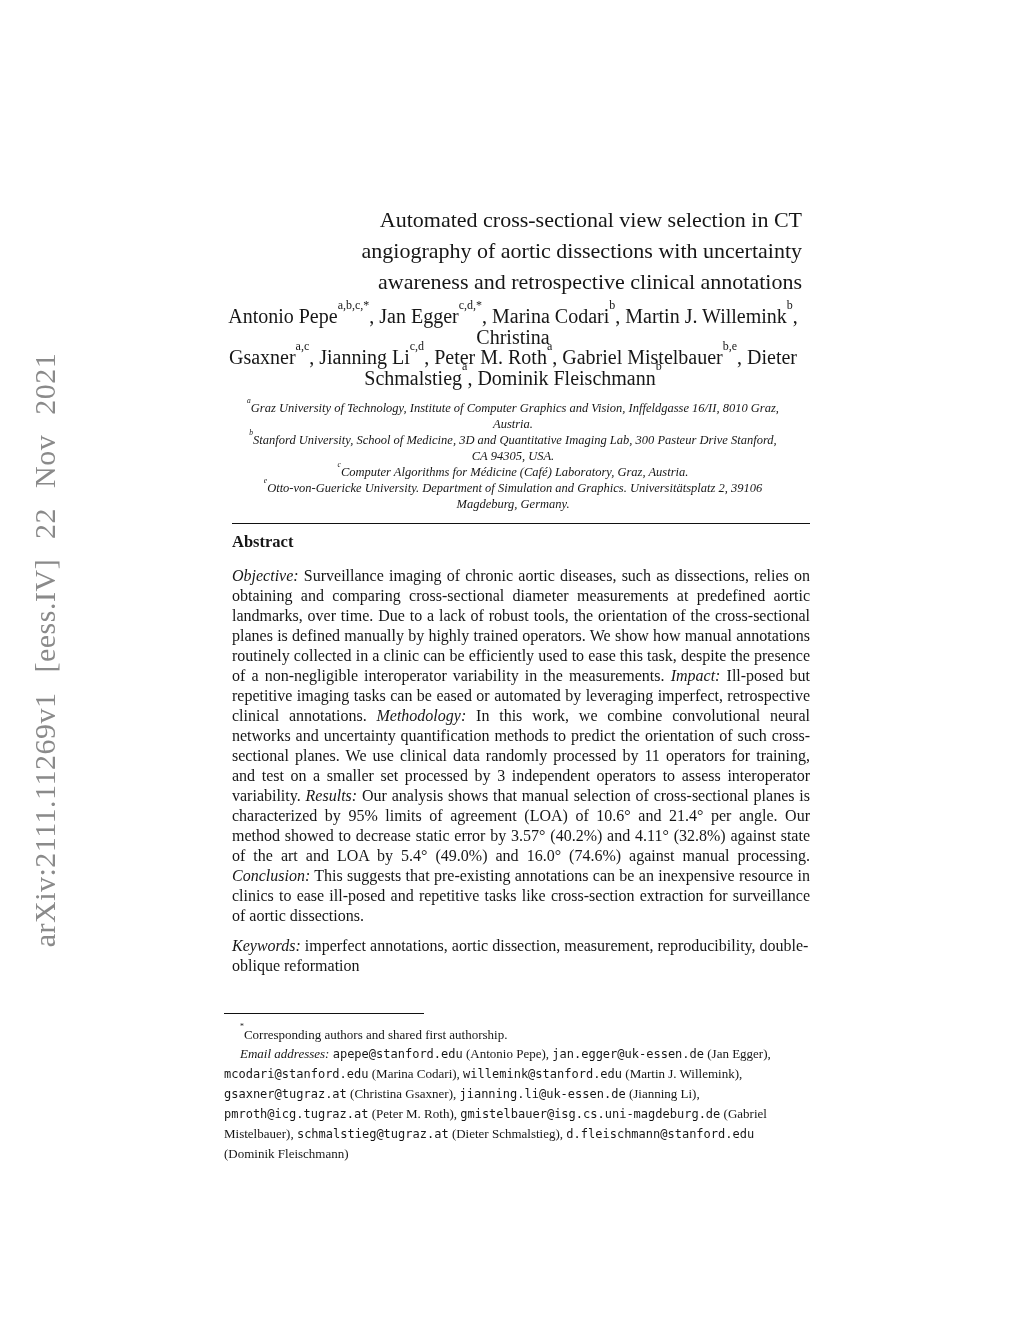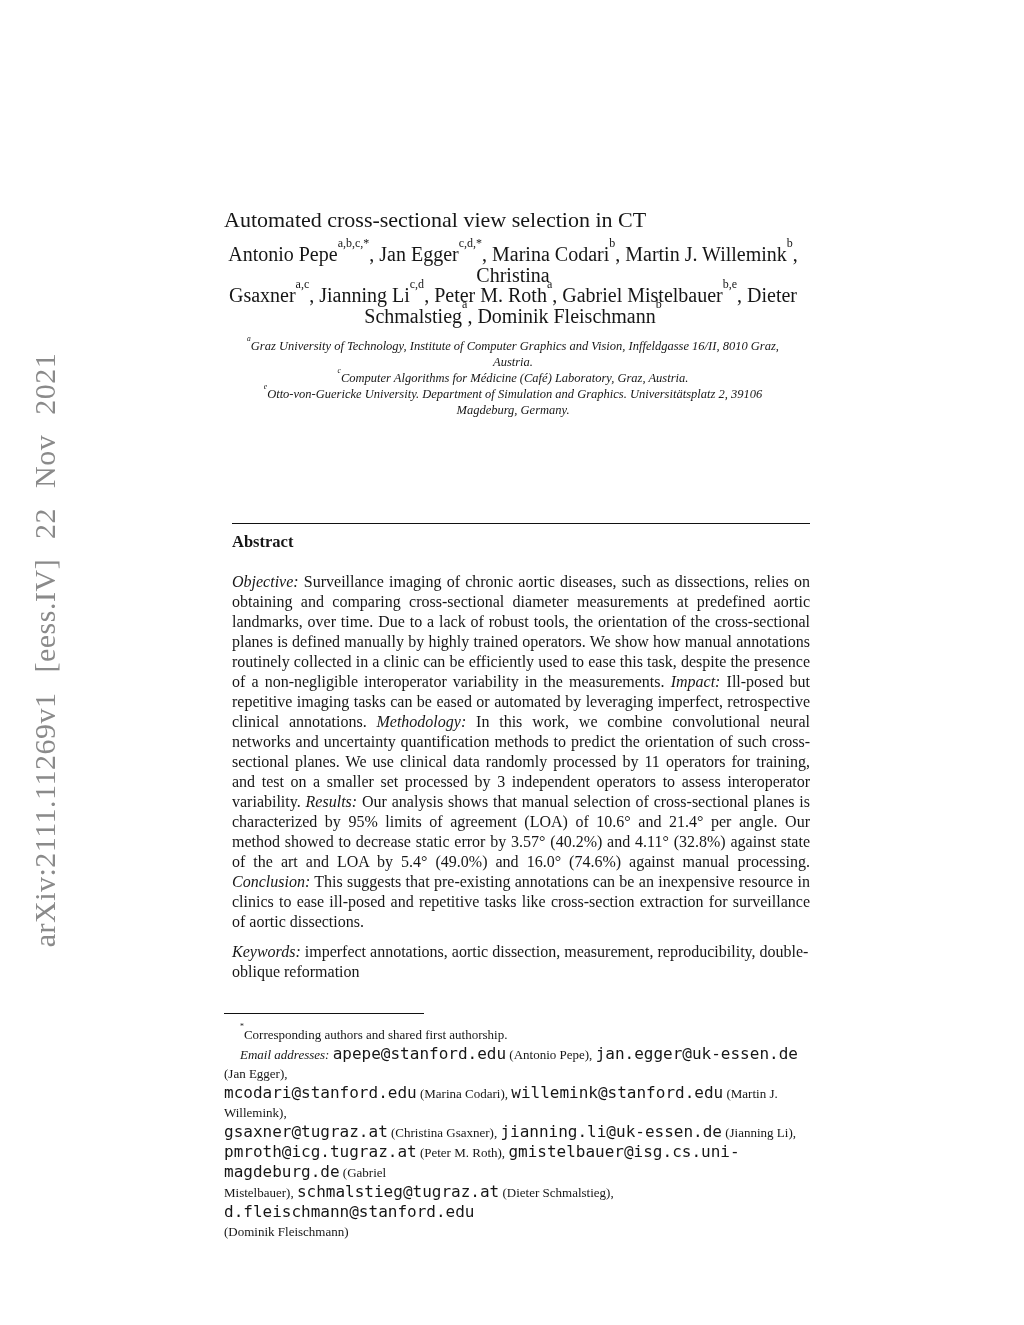--- a/index.html
+++ b/index.html
@@ -11,58 +11,61 @@
   }
   .arxiv-watermark {
     position:absolute; left:45px; top:650px;
     transform:translate(-50%,-50%) rotate(-90deg);
     white-space:nowrap; font-size:30px; letter-spacing:0.5px; word-spacing:12px;
     color:#8a8a8a;
   }
   .content { position:absolute; left:224px; top:0; width:578px; }
 
   .head { position:absolute; top:0; left:0; width:100%; }
-  .title { margin-top:204px; font-size:22px; line-height:31px; font-weight:normal; text-align:left; }
+  .title { margin-top:204px; font-size:22px; line-height:31px; font-weight:normal; text-align:right; }
   .title .tline { display:block; }
   .authors { margin-top:9px; font-size:20px; line-height:20.5px; text-align:center; }
   .affils { margin-top:12px; font-size:12.5px; line-height:16px; text-align:center; font-style:italic; }
 
   sup { font-size:60%; line-height:0; position:relative; top:-0.55em; }
 
   .abstract-sec { position:absolute; top:523px; left:8px; width:100%; }
   .rule { border:none; border-top:1.8px solid #111; width:100%; }
   .abstract-head { margin-top:8px; font-size:16.5px; font-weight:bold; }
-  .abs { margin-top:20px; font-size:16px; line-height:20px; text-align:justify; }
+  .abs { margin-top:14px; font-size:16px; line-height:20px; text-align:justify; }
   .kw  { margin-top:10px; font-size:16px; line-height:20px; text-align:left; }
   .it { font-style:italic;text-align:right; }
-  .mono { font-family:"DejaVu Sans Mono", monospace; font-size:16px; }
+  .mono { font-family:"DejaVu Sans Mono", monospace; font-size:12px; }
 
   .footnote { position:absolute; top:1013px; left:0; width:100%; font-size:13px; line-height:19px; }
   .fnrule { width:200px; border:none; border-top:1.5px solid #111; }
   .footnote p { text-indent:16px; text-align:left; }
   .fn-corr { margin-top:11px; }
 </style>
 </head>
 <body>
 
 <div class="page">
 
   <div class="arxiv-watermark">arXiv:2111.11269v1 [eess.IV] 22 Nov 2021</div>
 
   <div class="content">
 
     <div class="head">
       <h1 class="title">
         <span class="tline">Automated cross-sectional view selection in CT</span>
+        <span class="tline">angiography of aortic dissections with uncertainty</span>
+        <span class="tline">awareness and retrospective clinical annotations</span>
       </h1>
 
       <p class="authors">Antonio Pepe<sup>a,b,c,*</sup>, Jan Egger<sup>c,d,*</sup>, Marina Codari<sup>b</sup>, Martin J. Willemink<sup>b</sup>, Christina<br>Gsaxner<sup>a,c</sup>, Jianning Li<sup>c,d</sup>, Peter M. Roth<sup>a</sup>, Gabriel Mistelbauer<sup>b,e</sup>, Dieter<br>Schmalstieg<sup>a</sup>, Dominik Fleischmann<sup>b</sup></p>
 
       <div class="affils">
         <div class="affil"><sup>a</sup>Graz University of Technology, Institute of Computer Graphics and Vision, Inffeldgasse 16/II, 8010 Graz,<br>Austria.</div>
+        <div class="affil"><sup>b</sup>Stanford University, School of Medicine, 3D and Quantitative Imaging Lab, 300 Pasteur Drive Stanford,<br>CA 94305, USA.</div>
         <div class="affil"><sup>c</sup>Computer Algorithms for Médicine (Café) Laboratory, Graz, Austria.</div>
         <div class="affil"><sup>e</sup>Otto-von-Guericke University. Department of Simulation and Graphics. Universitätsplatz 2, 39106<br>Magdeburg, Germany.</div>
       </div>
     </div>
 
     <div class="abstract-sec">
       <hr class="rule">
       <div class="abstract-head">Abstract</div>
       <p class="abs"><span class="it">Objective:</span> Surveillance imaging of chronic aortic diseases, such as dissections, relies on obtaining and comparing cross-sectional diameter measurements at predefined aortic landmarks, over time. Due to a lack of robust tools, the orientation of the cross-sectional planes is defined manually by highly trained operators. We show how manual annotations routinely collected in a clinic can be efficiently used to ease this task, despite the presence of a non-negligible interoperator variability in the measurements. <span class="it">Impact:</span> Ill-posed but repetitive imaging tasks can be eased or automated by leveraging imperfect, retrospective clinical annotations. <span class="it">Methodology:</span> In this work, we combine convolutional neural networks and uncertainty quantification methods to predict the orientation of such cross-sectional planes. We use clinical data randomly processed by 11 operators for training, and test on a smaller set processed by 3 independent operators to assess interoperator variability. <span class="it">Results:</span> Our analysis shows that manual selection of cross-sectional planes is characterized by 95% limits of agreement (LOA) of 10.6° and 21.4° per angle. Our method showed to decrease static error by 3.57° (40.2%) and 4.11° (32.8%) against state of the art and LOA by 5.4° (49.0%) and 16.0° (74.6%) against manual processing. <span class="it">Conclusion:</span> This suggests that pre-existing annotations can be an inexpensive resource in clinics to ease ill-posed and repetitive tasks like cross-section extraction for surveillance of aortic dissections.</p>
       <p class="kw"><span class="it">Keywords:</span> imperfect annotations, aortic dissection, measurement, reproducibility, double-oblique reformation</p>

